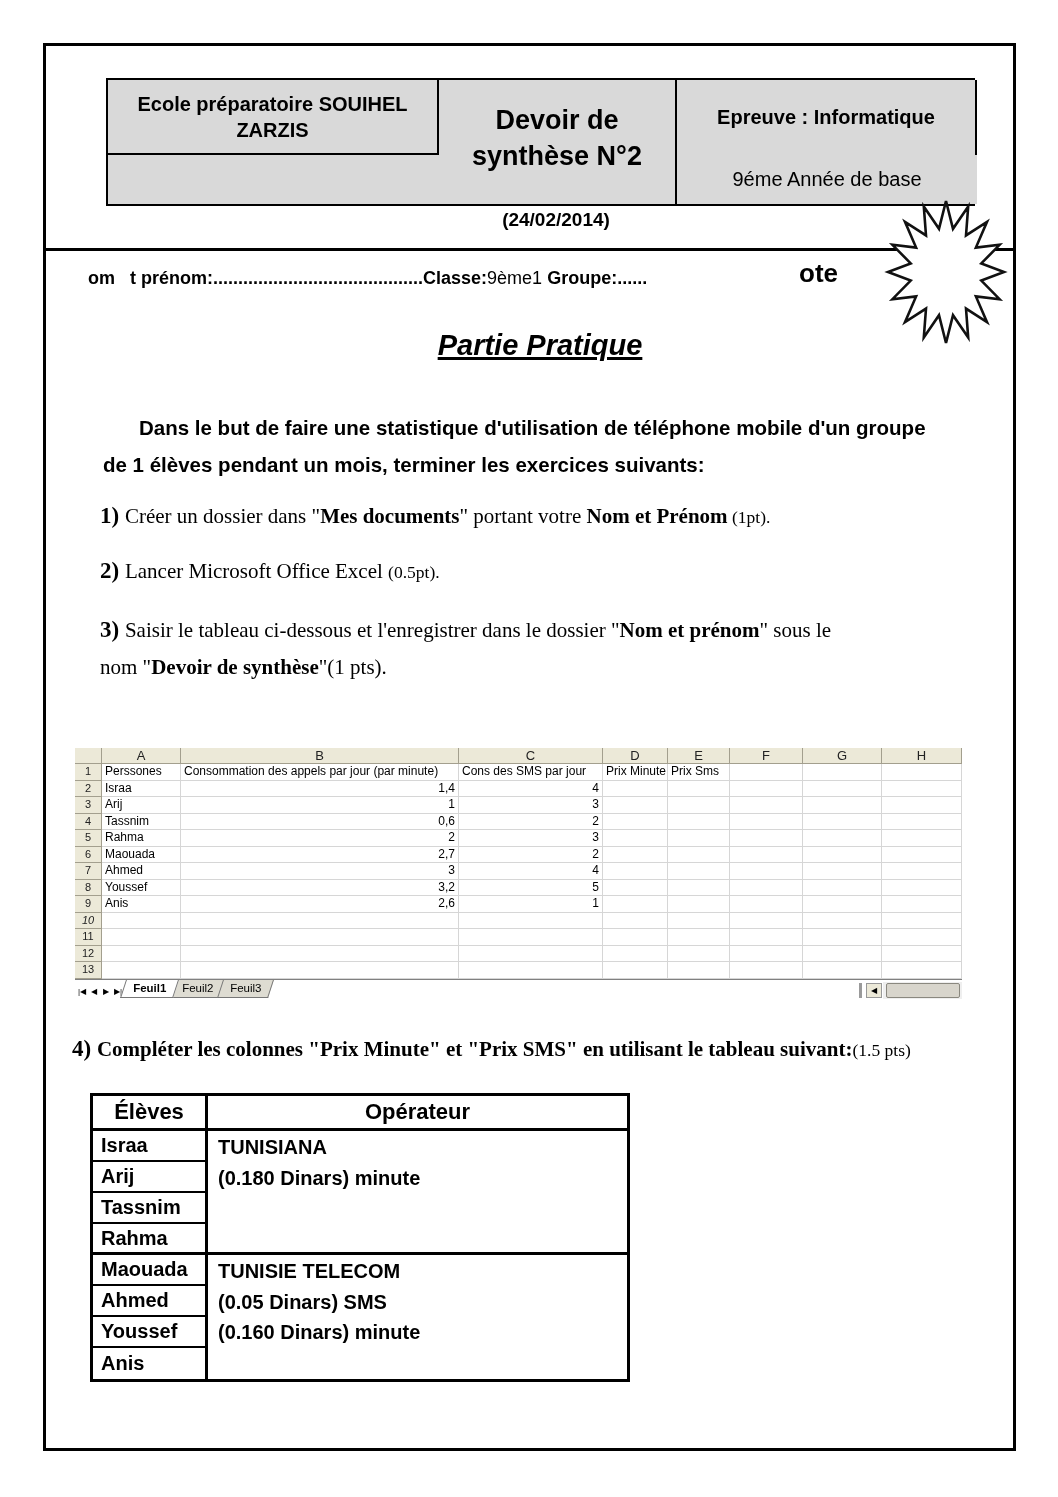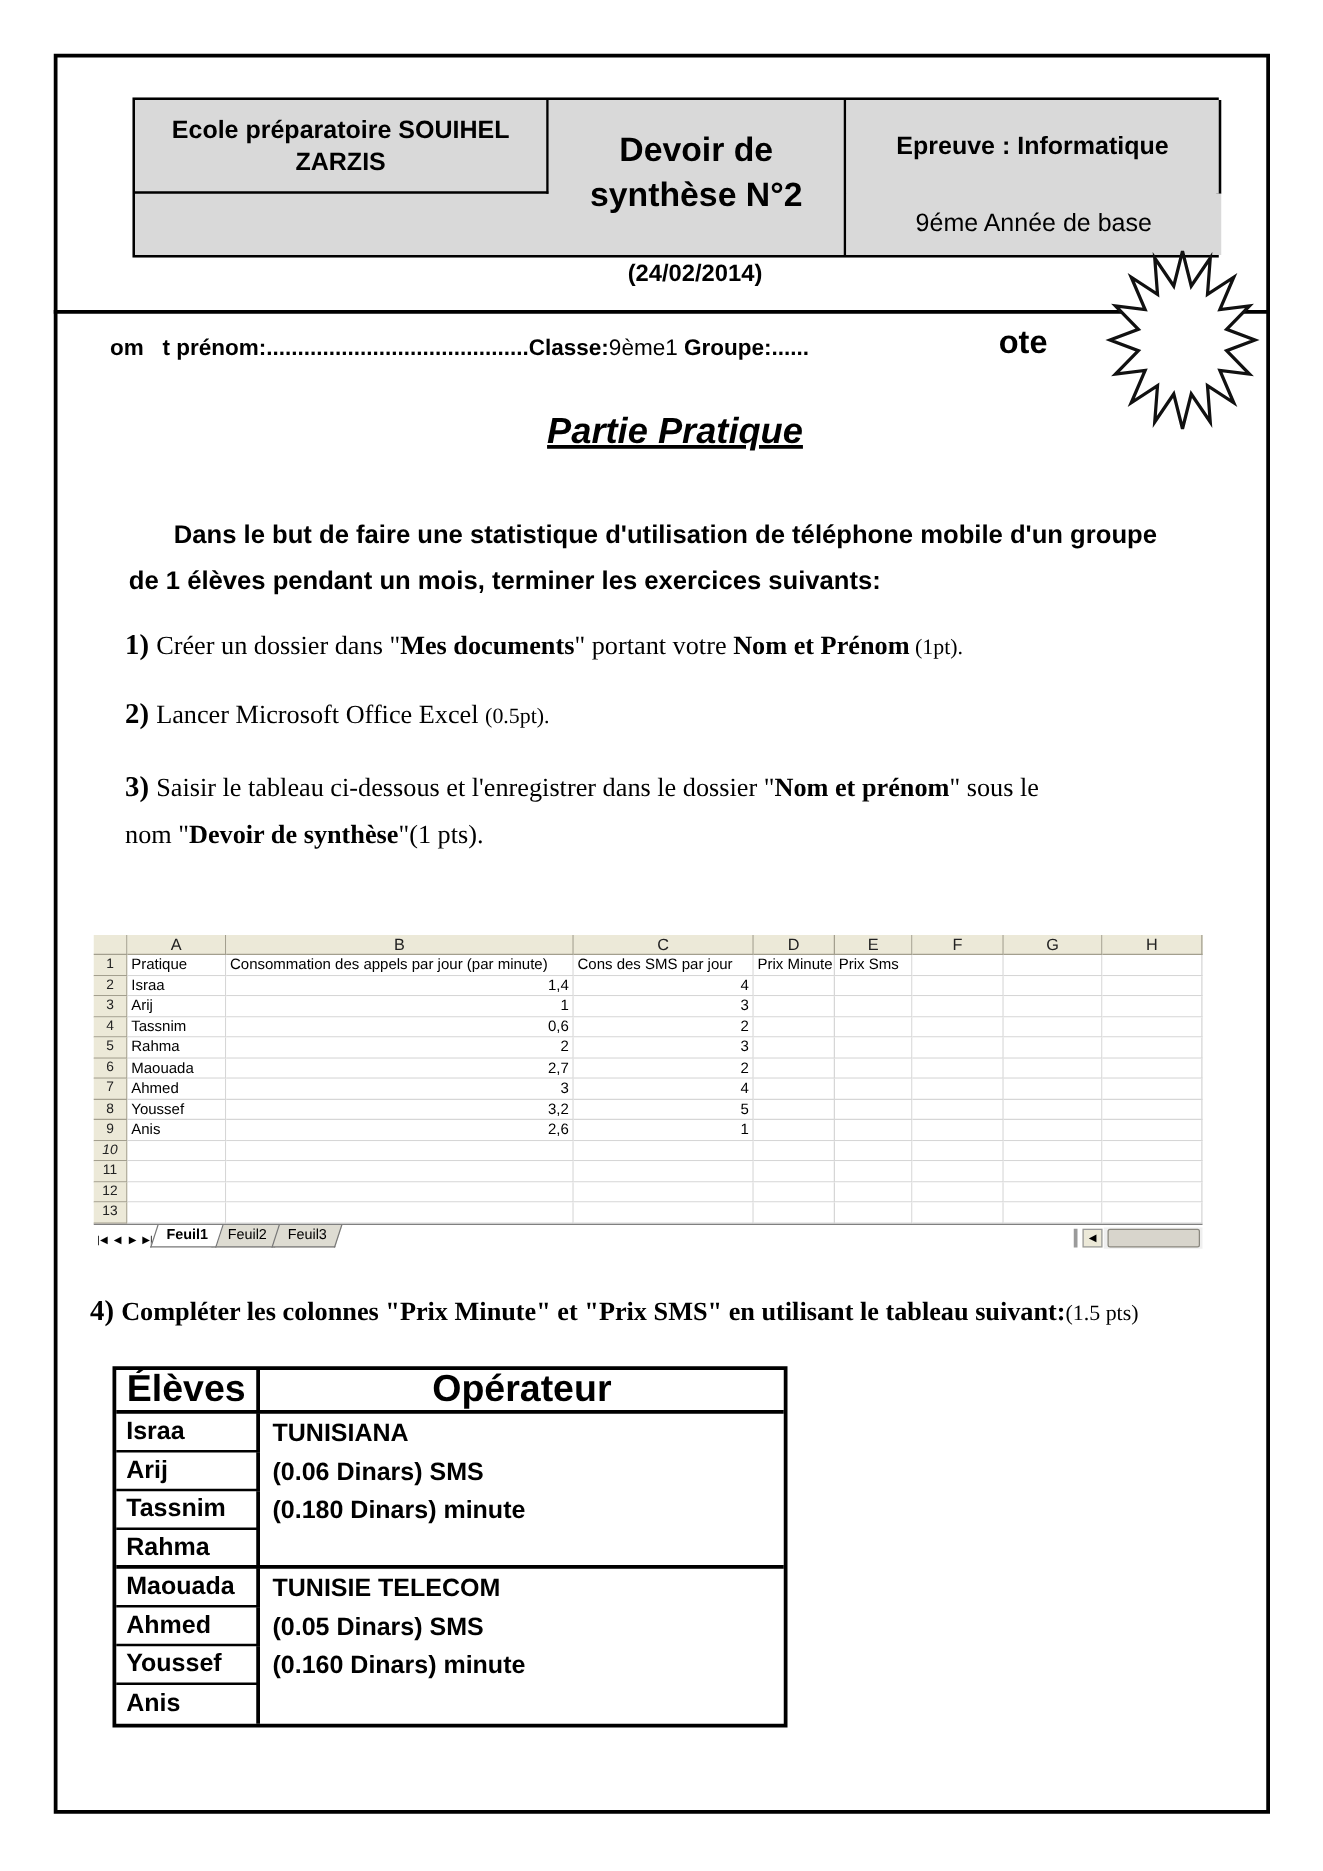--- a/index.html
+++ b/index.html
@@ -73,21 +73,21 @@
   .ss-split{position:absolute;left:784px;top:3px;width:3px;height:15px;background:#9a9a9a;}
   .ss-sbtn{position:absolute;left:791px;top:3px;width:16px;height:15px;background:var(--xl-head-bg);
            border:1px solid #999;box-sizing:border-box;font-size:8px;text-align:center;line-height:13px;}
   .ss-track{position:absolute;left:808px;top:2px;width:79px;height:17px;background:#efefef;}
   .ss-thumb{position:absolute;left:811px;top:3px;width:74px;height:15px;background:#d8d5cc;
             border:1px solid #8a887f;box-sizing:border-box;border-radius:2px;}
 
   
   .opt{left:90px;top:1093px;width:540px;border:3px solid #000;box-sizing:border-box;display:grid;
        grid-template-columns:115px 1fr;grid-template-rows:35px repeat(8,31px);font-weight:bold;}
-  .opt .h{display:flex;align-items:center;justify-content:center;font-size:30px;border-bottom:3px solid #000;}
+  .opt .h{display:flex;align-items:center;justify-content:center;font-size:22px;border-bottom:3px solid #000;}
   .opt .h1{grid-column:1;border-right:3px solid #000;}
   .opt .h2{grid-column:2;}
   .stu{grid-column:1;padding-left:8px;display:flex;align-items:center;font-size:20px;
        border-right:3px solid #000;border-bottom:2px solid #000;}
   .stu.grp-end{border-bottom:3px solid #000;}
   .stu.tbl-end{border-bottom:none;}
   .opc{grid-column:2;padding:1px 10px;font-size:20px;line-height:30.5px;}
   .opc.g1{grid-row:2/span 4;border-bottom:3px solid #000;}
   .opc.g2{grid-row:6/span 4;}
 </style>
@@ -133,21 +133,21 @@
           <div class="ss-cell ss-colh" style="width: 278px; height: 16px; line-height: 15px;">B</div>
           <div class="ss-cell ss-colh" style="width: 144px; height: 16px; line-height: 15px;">C</div>
           <div class="ss-cell ss-colh" style="width: 65px; height: 16px; line-height: 15px;">D</div>
           <div class="ss-cell ss-colh" style="width: 62px; height: 16px; line-height: 15px;">E</div>
           <div class="ss-cell ss-colh" style="width: 73px; height: 16px; line-height: 15px;">F</div>
           <div class="ss-cell ss-colh" style="width: 79px; height: 16px; line-height: 15px;">G</div>
           <div class="ss-cell ss-colh" style="width: 80px; height: 16px; line-height: 15px;">H</div>
         </div>
         <div class="ss-row">
           <div class="ss-cell ss-gut" style="width: 27px; height: 16.5px; line-height: 15.5px;">1</div>
-          <div class="ss-cell ss-c" style="width: 79px; height: 16.5px; line-height: 15.5px;">Pratique</div>
+          <div class="ss-cell ss-c" style="width: 79px; height: 16.5px; line-height: 15.5px;">Perssones</div>
           <div class="ss-cell ss-c" style="width: 278px; height: 16.5px; line-height: 15.5px;">Consommation des appels par jour (par minute)</div>
           <div class="ss-cell ss-c" style="width: 144px; height: 16.5px; line-height: 15.5px;">Cons des SMS par jour</div>
           <div class="ss-cell ss-c" style="width: 65px; height: 16.5px; line-height: 15.5px;">Prix Minute</div>
           <div class="ss-cell ss-c" style="width: 62px; height: 16.5px; line-height: 15.5px;">Prix Sms</div>
           <div class="ss-cell ss-c" style="width: 73px; height: 16.5px; line-height: 15.5px;"></div>
           <div class="ss-cell ss-c" style="width: 79px; height: 16.5px; line-height: 15.5px;"></div>
           <div class="ss-cell ss-c" style="width: 80px; height: 16.5px; line-height: 15.5px;"></div>
         </div>
         <div class="ss-row">
           <div class="ss-cell ss-gut" style="width: 27px; height: 16.5px; line-height: 15.5px;">2</div>
@@ -303,21 +303,20 @@
 
   <div class="abs opt" id="op-table">
     <div class="h h1">Élèves</div>
     <div class="h h2">Opérateur</div>
   <div class="stu" style="grid-row: 2;">Israa</div>
       <div class="stu" style="grid-row: 3;">Arij</div>
       <div class="stu" style="grid-row: 4;">Tassnim</div>
       <div class="stu grp-end" style="grid-row: 5;">Rahma</div>
       <div class="opc g1">
         <div>TUNISIANA</div>
-        <div>(0.06 Dinars) SMS</div>
         <div>(0.180 Dinars) minute</div>
       </div>
       <div class="stu" style="grid-row: 6;">Maouada</div>
       <div class="stu" style="grid-row: 7;">Ahmed</div>
       <div class="stu" style="grid-row: 8;">Youssef</div>
       <div class="stu tbl-end" style="grid-row: 9;">Anis</div>
       <div class="opc g2">
         <div>TUNISIE TELECOM</div>
         <div>(0.05 Dinars) SMS</div>
         <div>(0.160 Dinars) minute</div>

